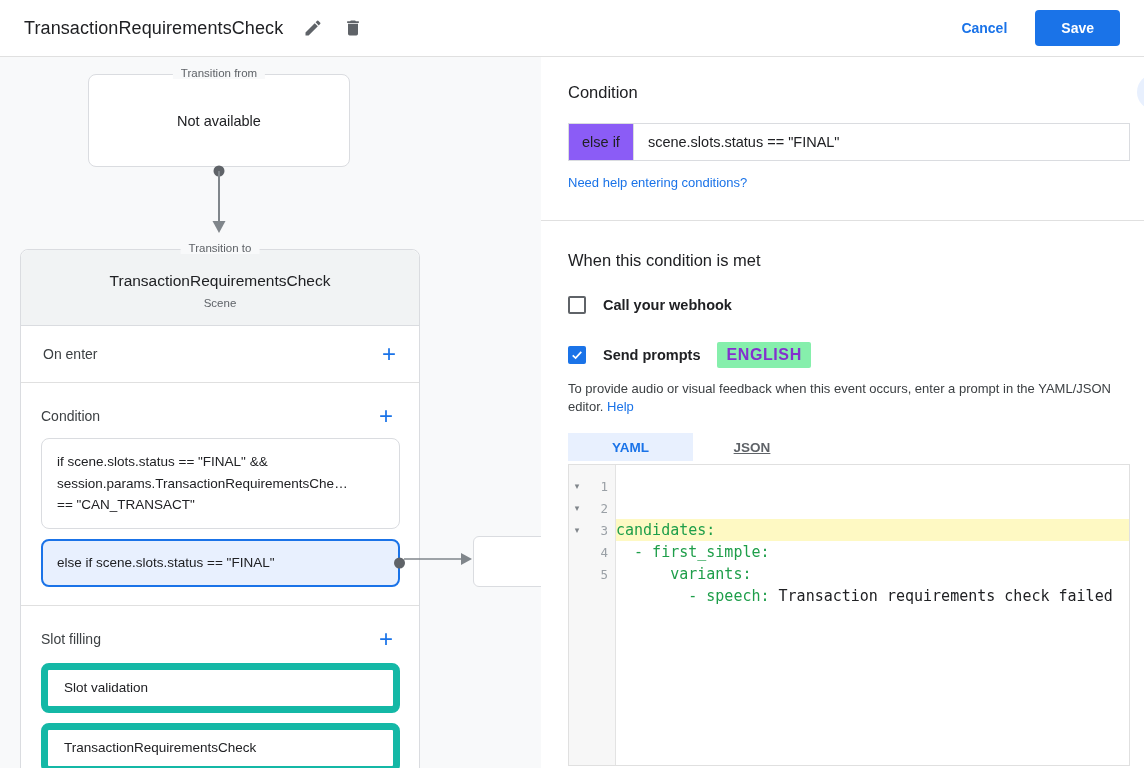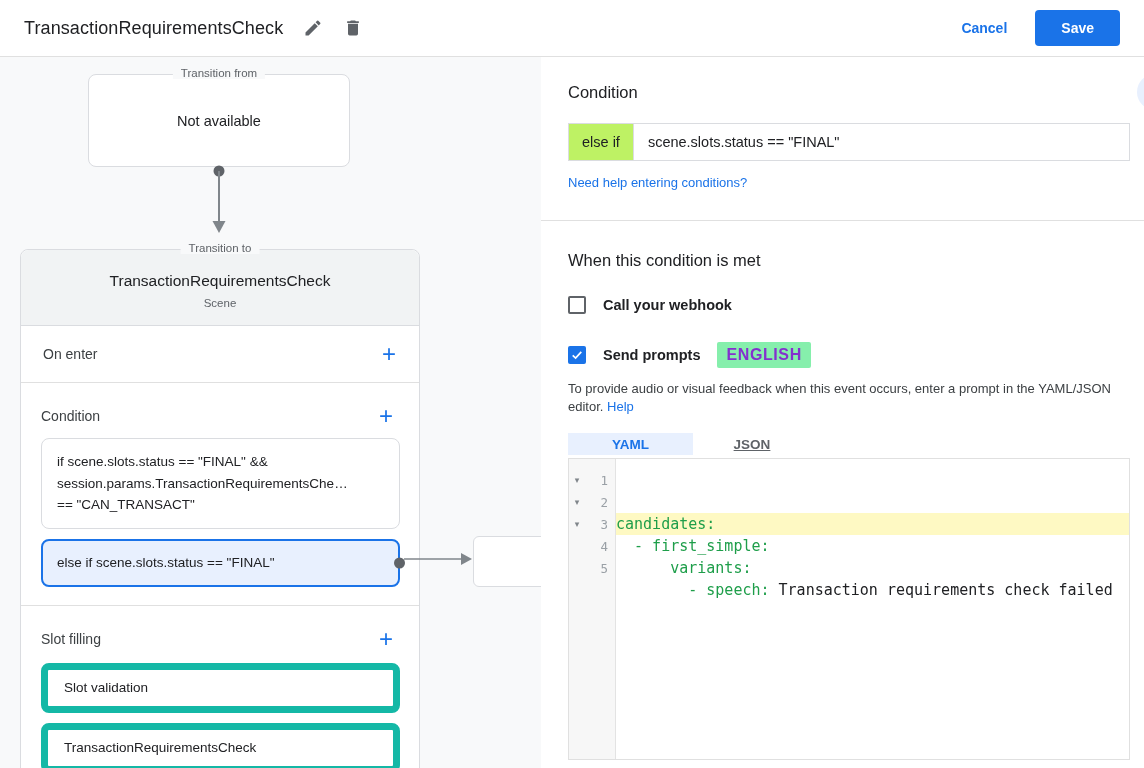--- a/index.html
+++ b/index.html
@@ -60,42 +60,42 @@
   .target-box { position:absolute; left:473px; top:479px; width:110px; height:51px;
     background:#fff; border:1px solid #dadce0; border-radius:6px; }
 
   
   .panel-section-1 { height:164px; border-bottom:1px solid #e0e0e0; padding:26px 14px 0 27px; position:relative; }
   .panel-title { font-size:16.5px; color:#202124; }
   .nav-circle { position:absolute; top:17px; right:-11px; width:36px; height:36px; border-radius:50%;
     background:#e8f0fe; border:none; cursor:pointer; display:flex; align-items:center; justify-content:flex-start;
     padding-left:6px; }
   .cond-row { margin-top:21px; width:562px; height:38px; display:flex; border:1px solid #dadce0; background:#fff; }
-  .cond-prefix { background:#bef264; border-right:1px solid #dadce0; display:flex; align-items:center;
+  .cond-prefix { background:#8b5cf6; border-right:1px solid #dadce0; display:flex; align-items:center;
     padding:0 13px; font-size:14.5px; color:#202124; flex:none; }
   .cond-input { flex:1; border:none; outline:none; padding:0 14px; font-size:14.5px; color:#202124;
     font-family:"Liberation Sans",sans-serif; background:#fff; }
   .help-link { display:inline-block; margin-top:14px; font-size:13px; color:#1a73e8; text-decoration:none; cursor:pointer; }
 
   .panel-section-2 { padding:30px 14px 0 27px; }
   .when-heading { font-size:16.5px; color:#202124; }
   .check-row { display:flex; align-items:center; margin-top:26px; }
   .checkbox { width:18px; height:18px; border:2px solid #5f6368; border-radius:2px; background:#fff;
     flex:none; cursor:pointer; }
   .checkbox.checked { border:none; width:18px; height:18px; background:#1a73e8;
     display:flex; align-items:center; justify-content:center; }
   .check-label { margin-left:17px; font-size:14.5px; font-weight:700; color:#202124; }
   .lang-badge { margin-left:17px; background:#86efac; color:#8430ce; font-size:16px; font-weight:700;
     letter-spacing:.6px; padding:4px 9px; border-radius:2px; }
   .prompt-row { margin-top:28px; }
   .panel-desc { margin-top:12px; width:580px; font-size:13px; line-height:17.5px; color:#3c4043; }
   .inline-link { color:#1a73e8; cursor:pointer; text-decoration:none; }
 
   .tabs { display:flex; margin-top:18px; }
-  .tab { width:125px; height:22px; display:flex; align-items:center; justify-content:center;
+  .tab { width:125px; height:28px; display:flex; align-items:center; justify-content:center;
     font-size:13.5px; font-weight:700; color:#5f6368; cursor:pointer; background:none; border:none;
     font-family:"Liberation Sans",sans-serif; }
   .tab.active { background:#e8f0fe; color:#1a73e8; }
   .tab.json { width:118px;text-decoration:underline; }
 
   .editor { margin-top:3px; width:562px; height:302px; border:1px solid #e0e0e0; display:flex;
     background:#fff; overflow:hidden; }
   .gutter { width:47px; background:#f7f7f7; border-right:1px solid #e3e3e3; padding-top:10px; flex:none; }
   .gutter-row { height:22px; display:flex; align-items:center; }
   .fold { width:16px; text-align:center; color:#80868b; font-size:9px; cursor:pointer; }

